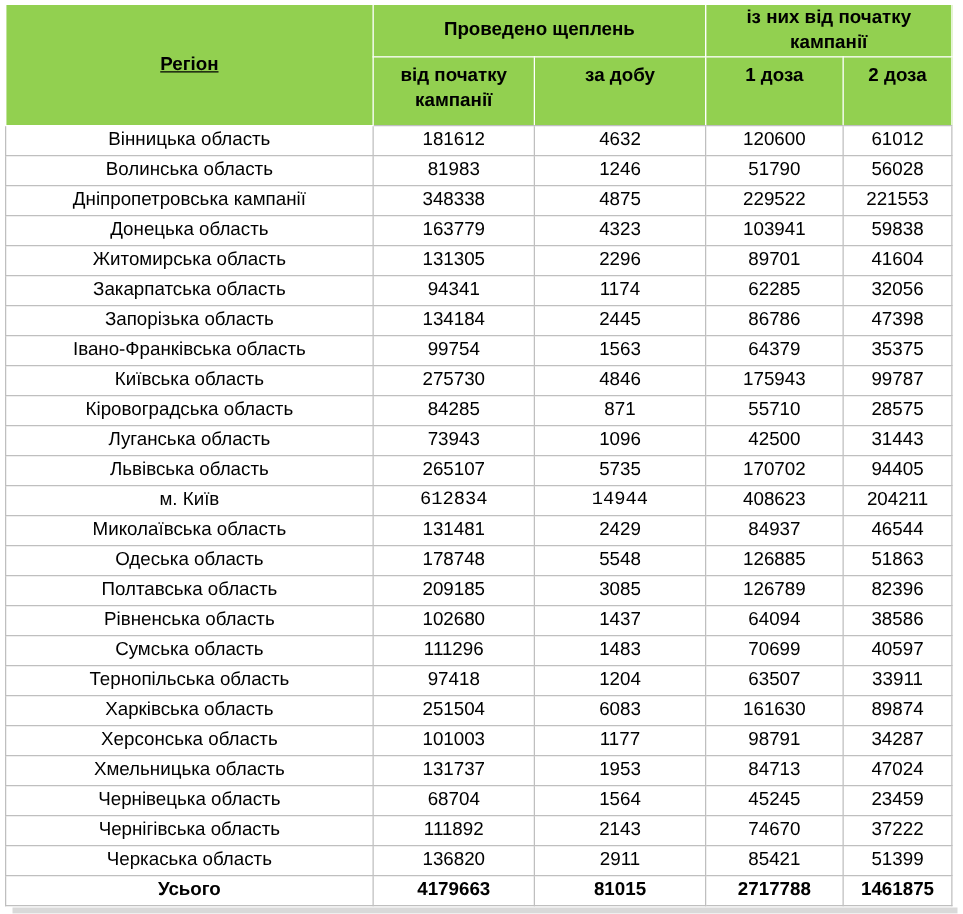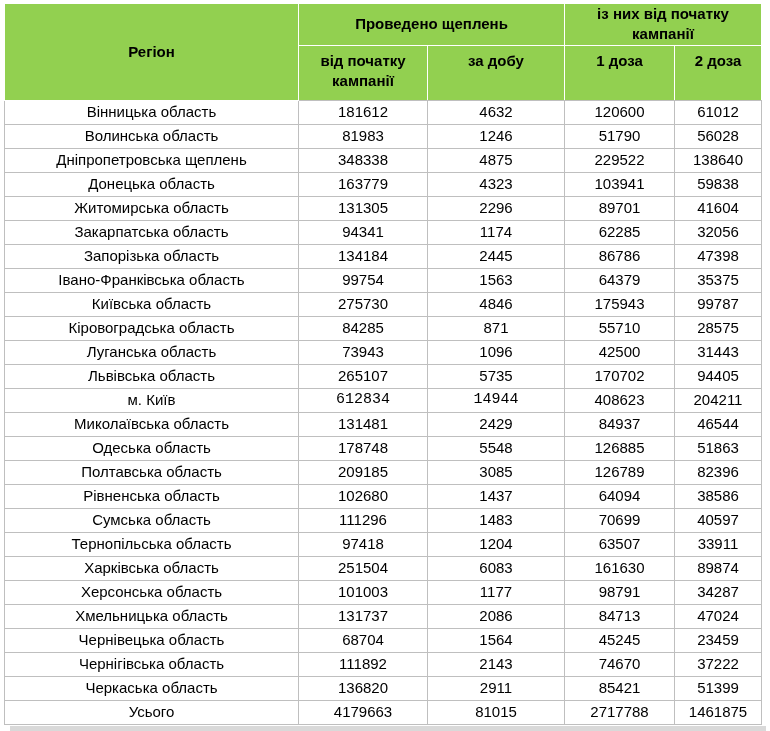--- a/index.html
+++ b/index.html
@@ -27,35 +27,35 @@
     padding: 0 4px;
     line-height: 1.35;
   }
   tr.group-row th { height: 39px; vertical-align: middle; }
   tr.sub-row th {
     height: 49px;
     vertical-align: top;
     padding-top: 5px;
     border-bottom: 1px solid var(--grid-border, #BFBFBF);
   }
-  th.region-head { vertical-align: middle; }
+  th.region-head { vertical-align: middle; text-decoration: underline; }
   table.vax td {
     border: 1px solid var(--grid-border, #BFBFBF);
     font-size: 15px;
     height: 23px;
     padding: 0 4px;
     text-align: center;
     vertical-align: middle;
     background: #ffffff;
     line-height: 1.1;
   }
   td.region { text-align: left; padding-left: 8px; }
   td.hl { background: var(--highlight-cell-bg, #F2F2F2); font-family: Liberation Mono, monospace; }
   tfoot td {
-    font-weight: normal;
+    font-weight: bold;
     height: 25px;
     border-top: 1px solid var(--total-top-border, #8C8C8C);
     border-bottom: 2px solid var(--total-bottom-border, #595959);
   }
   .shadow-bottom {
     position: absolute;
     left: 10px;
     top: 726px;
     width: 756px;
     height: 5px;
@@ -99,25 +99,25 @@
 
   <tr>
     <td class="region">Волинська область</td>
     <td>81983</td>
     <td>1246</td>
     <td>51790</td>
     <td>56028</td>
   </tr>
 
   <tr>
-    <td class="region">Дніпропетровська щеплень</td>
+    <td class="region">Дніпропетровська кампанії</td>
     <td>348338</td>
     <td>4875</td>
     <td>229522</td>
-    <td>138640</td>
+    <td>221553</td>
   </tr>
 
   <tr>
     <td class="region">Донецька область</td>
     <td>163779</td>
     <td>4323</td>
     <td>103941</td>
     <td>59838</td>
   </tr>
 
@@ -253,21 +253,21 @@
     <td class="region">Херсонська область</td>
     <td>101003</td>
     <td>1177</td>
     <td>98791</td>
     <td>34287</td>
   </tr>
 
   <tr>
     <td class="region">Хмельницька область</td>
     <td>131737</td>
-    <td>2086</td>
+    <td>1953</td>
     <td>84713</td>
     <td>47024</td>
   </tr>
 
   <tr>
     <td class="region">Чернівецька область</td>
     <td>68704</td>
     <td>1564</td>
     <td>45245</td>
     <td>23459</td>

